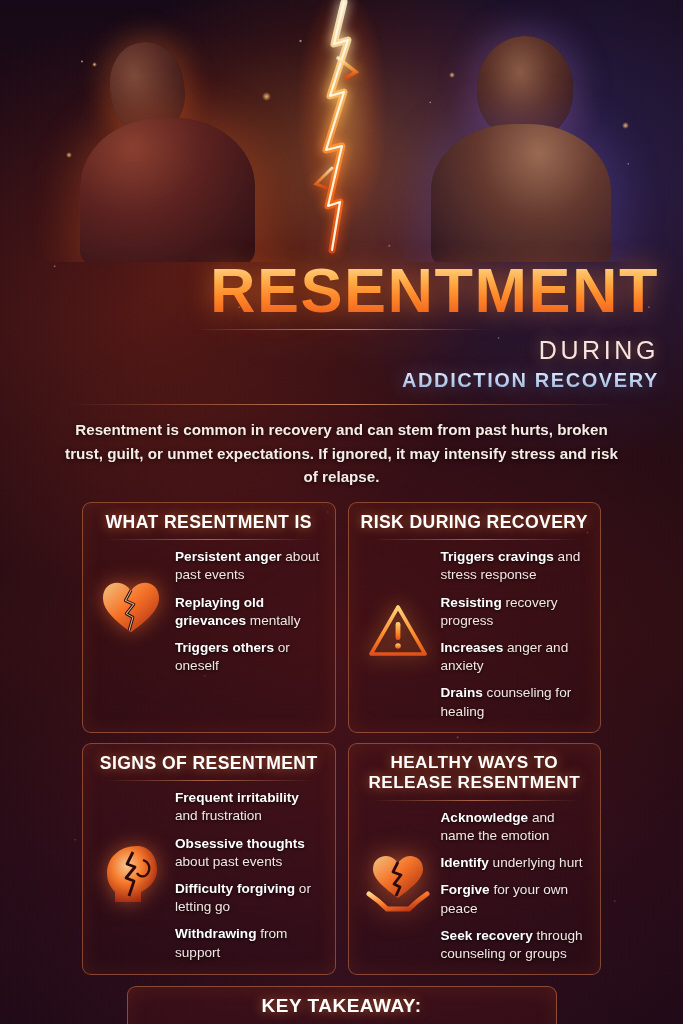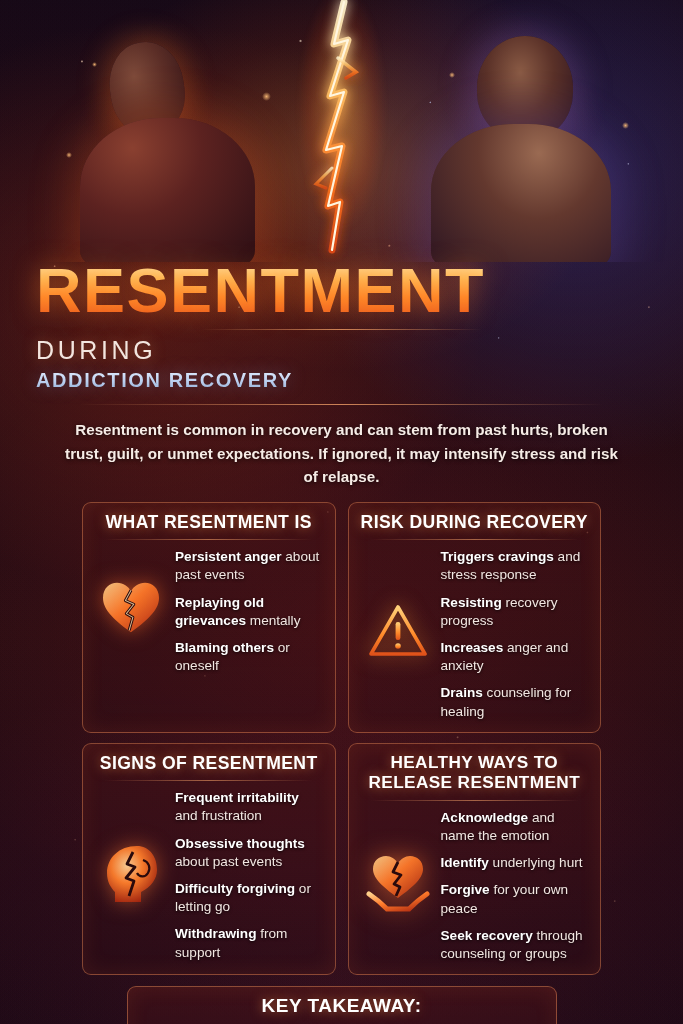--- a/index.html
+++ b/index.html
@@ -127,22 +127,22 @@
   .fig-ember {
     position: absolute;
     border-radius: 50%;
     background: radial-gradient(circle, rgba(255,190,120,0.9), rgba(255,120,40,0) 70%);
   }
 
   
   .title-wrap {
     position: relative;
     margin-top: -2px;
-    text-align: left;
-    padding: 0 36px;
+    text-align: right;
+    padding: 0 24px;
   }
   .title-main {
     font-size: 63px;
     line-height: 0.96;
     font-weight: bold;
     letter-spacing: 1.5px;
     background: linear-gradient(180deg, #ffe9b0 0%, #ffc05a 32%, #ff8a2a 62%, #e8541c 100%);
     -webkit-background-clip: text;
     background-clip: text;
     color: transparent;
@@ -373,21 +373,21 @@
               </linearGradient>
             </defs>
             <path d="M32 56 C10 40 2 30 2 19 C2 9 9 3 17 3 C24 3 29 7 32 12 C35 7 40 3 47 3 C55 3 62 9 62 19 C62 30 54 40 32 56 Z" fill="url(#hg1)" opacity="0.92"></path>
             <path d="M32 11 L26 22 L35 26 L27 36 L34 40 L30 54" fill="none" stroke="#2a0a0c" stroke-width="3.2" stroke-linejoin="round"></path>
             <path d="M32 11 L26 22 L35 26 L27 36 L34 40 L30 54" fill="none" stroke="#ffe2b0" stroke-width="1.1" stroke-linejoin="round" opacity="0.8"></path>
           </svg>
         </div>
         <ul class="bullets">
           <li><b>Persistent anger</b><span> about past events</span></li>
           <li><b>Replaying old grievances</b><span> mentally</span></li>
-          <li><b>Blaming others</b><span> or oneself</span></li>
+          <li><b>Triggers others</b><span> or oneself</span></li>
         </ul>
       </div>
     </div>
 
     <div class="card">
       <div class="card-title">RISK DURING RECOVERY</div>
       <div class="card-sep"></div>
       <div class="card-body">
         <div class="card-icon">
           <svg class="warn-tri" viewBox="0 0 58 54">

